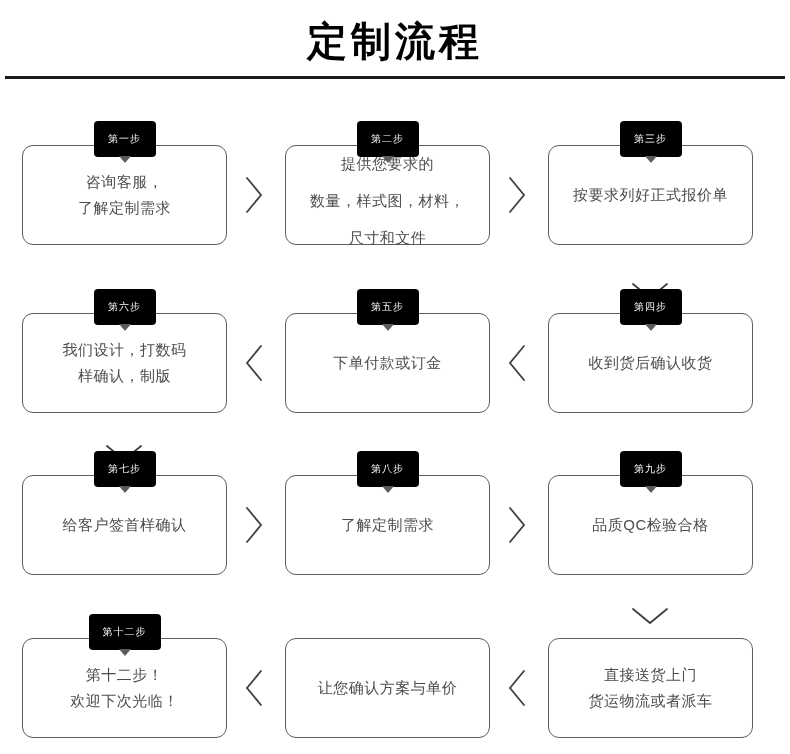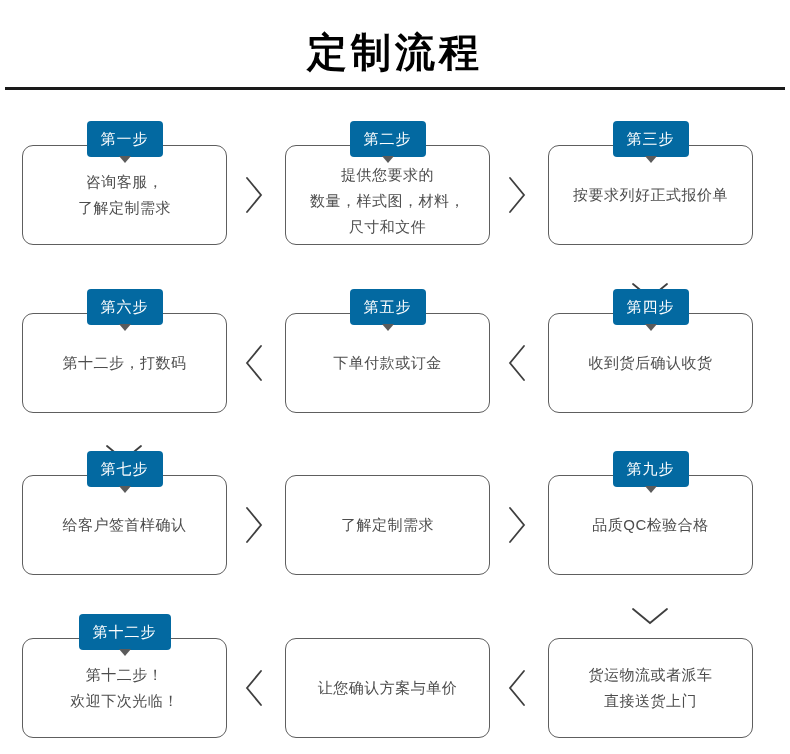--- a/index.html
+++ b/index.html
@@ -12,21 +12,21 @@
     height: 754px;
     font-family: "Liberation Sans", "DejaVu Sans", sans-serif;
     overflow: hidden;
     position: relative;
   }
 
   
   .header {
     position: absolute;
     left: 0;
-    top: 16px;
+    top: 5px;
     width: 720px;
     height: 80px;
   }
   .page-title {
     position: absolute;
     left: 0;
     top: 8px;
     width: 790px;
     text-align: center;
     font-size: 40px;
@@ -96,38 +96,38 @@
     display: flex;
     flex-direction: column;
     align-items: center;
     justify-content: center;
     font-size: 15px;
     color: #4d4d4d;
     line-height: 26px;
     letter-spacing: 0.5px;
     text-align: center;
   }
-  .step-body.lines-3 { padding-top: 6px; }
+  .step-body.lines-3 { padding-top: 6px; justify-content: space-between; }
 
   .step-line { display: block; white-space: nowrap; }
 
   
   .step-tab {
     position: absolute;
     left: 50%;
     transform: translateX(-50%);
     top: -24px;
     height: 36px;
     padding: 0 14px;
     min-width: 62px;
     box-sizing: border-box;
-    background: #0369a1;
+    background: #000000;
     border-radius: 4px;
     color: #ffffff;
-    font-size: 15px;
+    font-size: 10px;
     line-height: 36px;
     text-align: center;
     letter-spacing: 1px;
     white-space: nowrap;
   }
   .step-tab::after {
     content: "";
     position: absolute;
     left: 50%;
     bottom: -6px;
@@ -213,21 +213,22 @@
     <svg viewBox="0 0 46 26" width="46" height="26">
         <path d="M6 6 L23 20 L40 6" fill="none" stroke="currentColor" stroke-width="1.8" stroke-linecap="round" stroke-linejoin="miter"></path>
       </svg>
   </div>
 
   <div class="row row-1">
 
     <div class="step col-0">
       <div class="step-box"></div>
       <div class="step-body lines-2">
-        <span class="step-line">第十二步，打数码</span>
+        <span class="step-line">我们设计，打数码</span>
+        <span class="step-line">样确认，制版</span>
       </div>
       <div class="step-tab">第六步</div>
     </div>
 
     <div class="step col-1">
       <div class="step-box"></div>
       <div class="step-body lines-1">
         <span class="step-line">下单付款或订金</span>
       </div>
       <div class="step-tab">第五步</div>
@@ -267,20 +268,21 @@
         <span class="step-line">给客户签首样确认</span>
       </div>
       <div class="step-tab">第七步</div>
     </div>
 
     <div class="step col-1">
       <div class="step-box"></div>
       <div class="step-body lines-1">
         <span class="step-line">了解定制需求</span>
       </div>
+      <div class="step-tab">第八步</div>
     </div>
 
     <div class="step col-2">
       <div class="step-box"></div>
       <div class="step-body lines-1">
         <span class="step-line">品质QC检验合格</span>
       </div>
       <div class="step-tab">第九步</div>
     </div>
 
@@ -316,22 +318,22 @@
     <div class="step col-1">
       <div class="step-box"></div>
       <div class="step-body lines-1">
         <span class="step-line">让您确认方案与单价</span>
       </div>
     </div>
 
     <div class="step col-2">
       <div class="step-box"></div>
       <div class="step-body lines-2">
+        <span class="step-line">直接送货上门</span>
         <span class="step-line">货运物流或者派车</span>
-        <span class="step-line">直接送货上门</span>
       </div>
     </div>
 
     <div class="conn conn-h at-0">
       <svg viewBox="0 0 30 46" width="30" height="46">
           <path d="M22 6 L8 23 L22 40" fill="none" stroke="currentColor" stroke-width="1.8" stroke-linecap="round" stroke-linejoin="miter"></path>
         </svg>
     </div>
     <div class="conn conn-h at-1">
       <svg viewBox="0 0 30 46" width="30" height="46">

